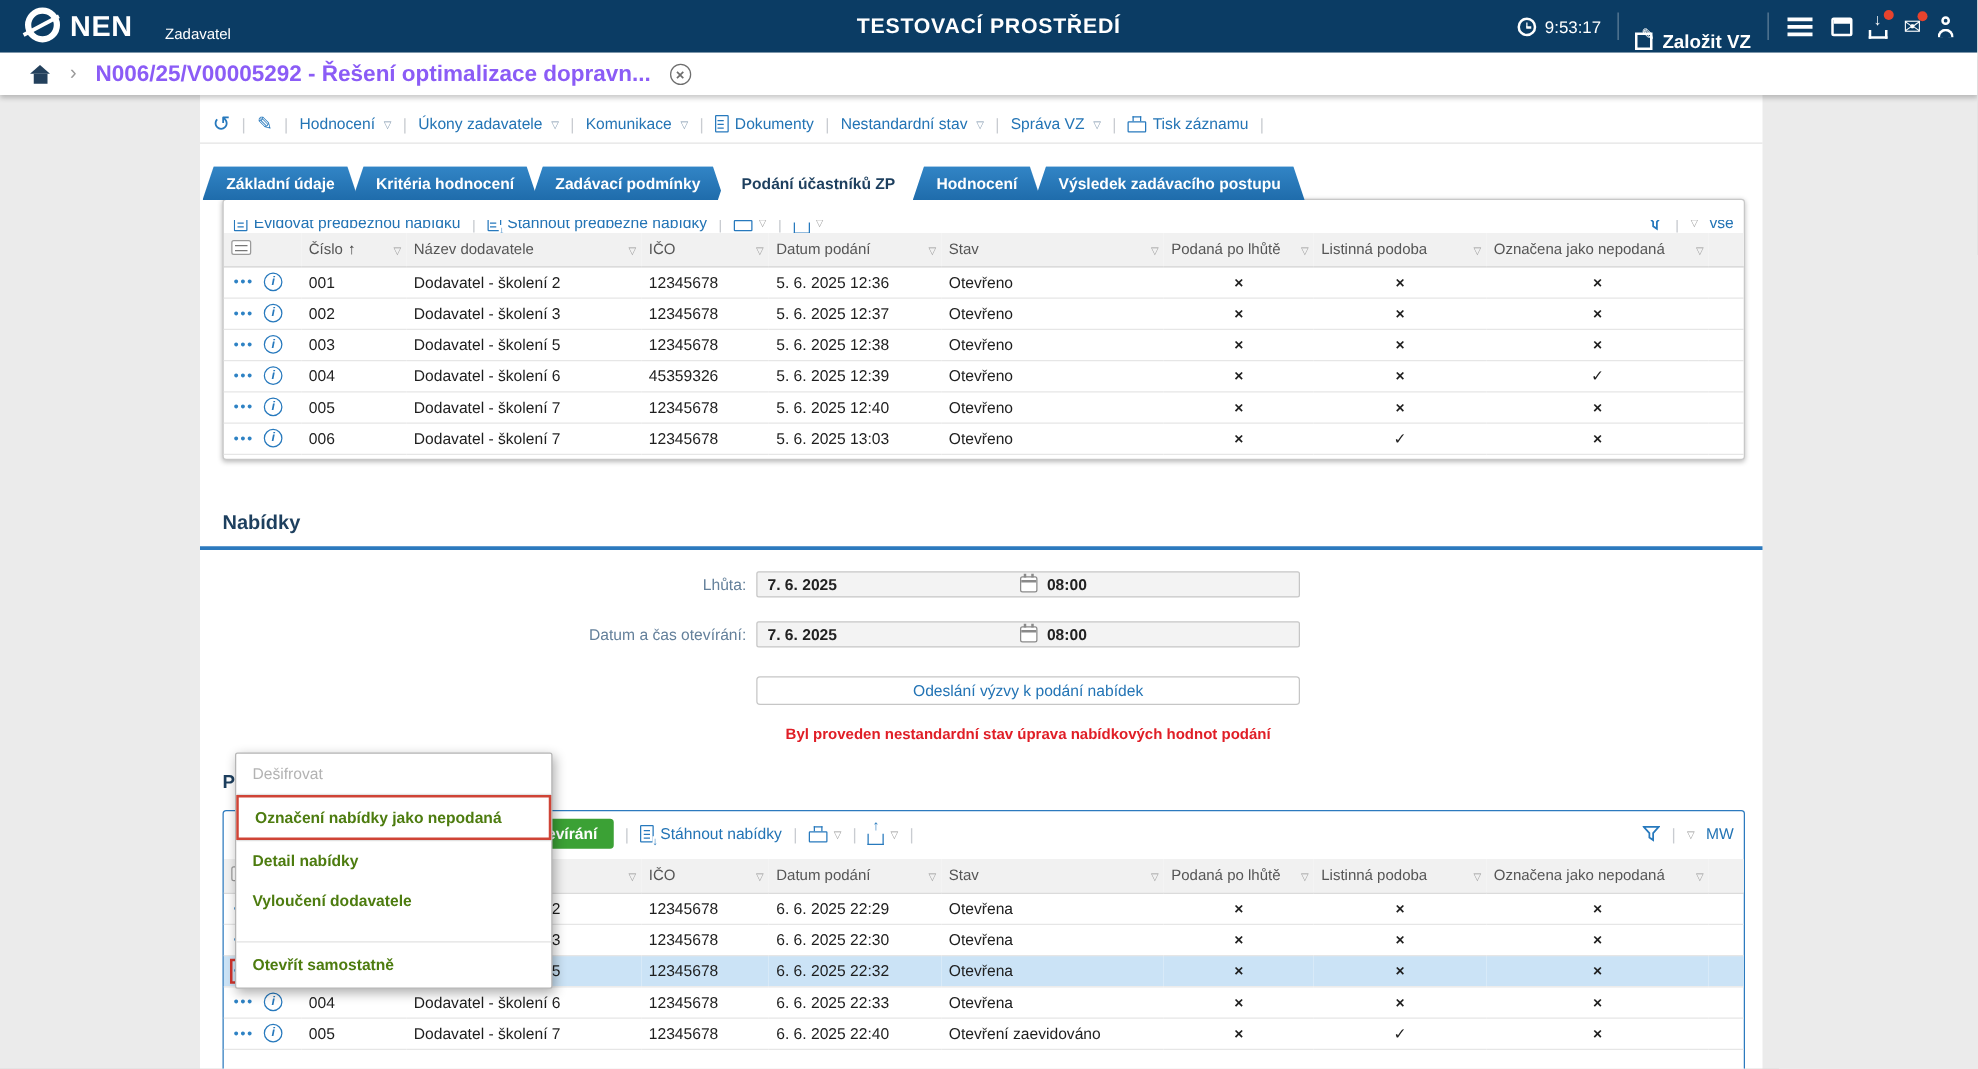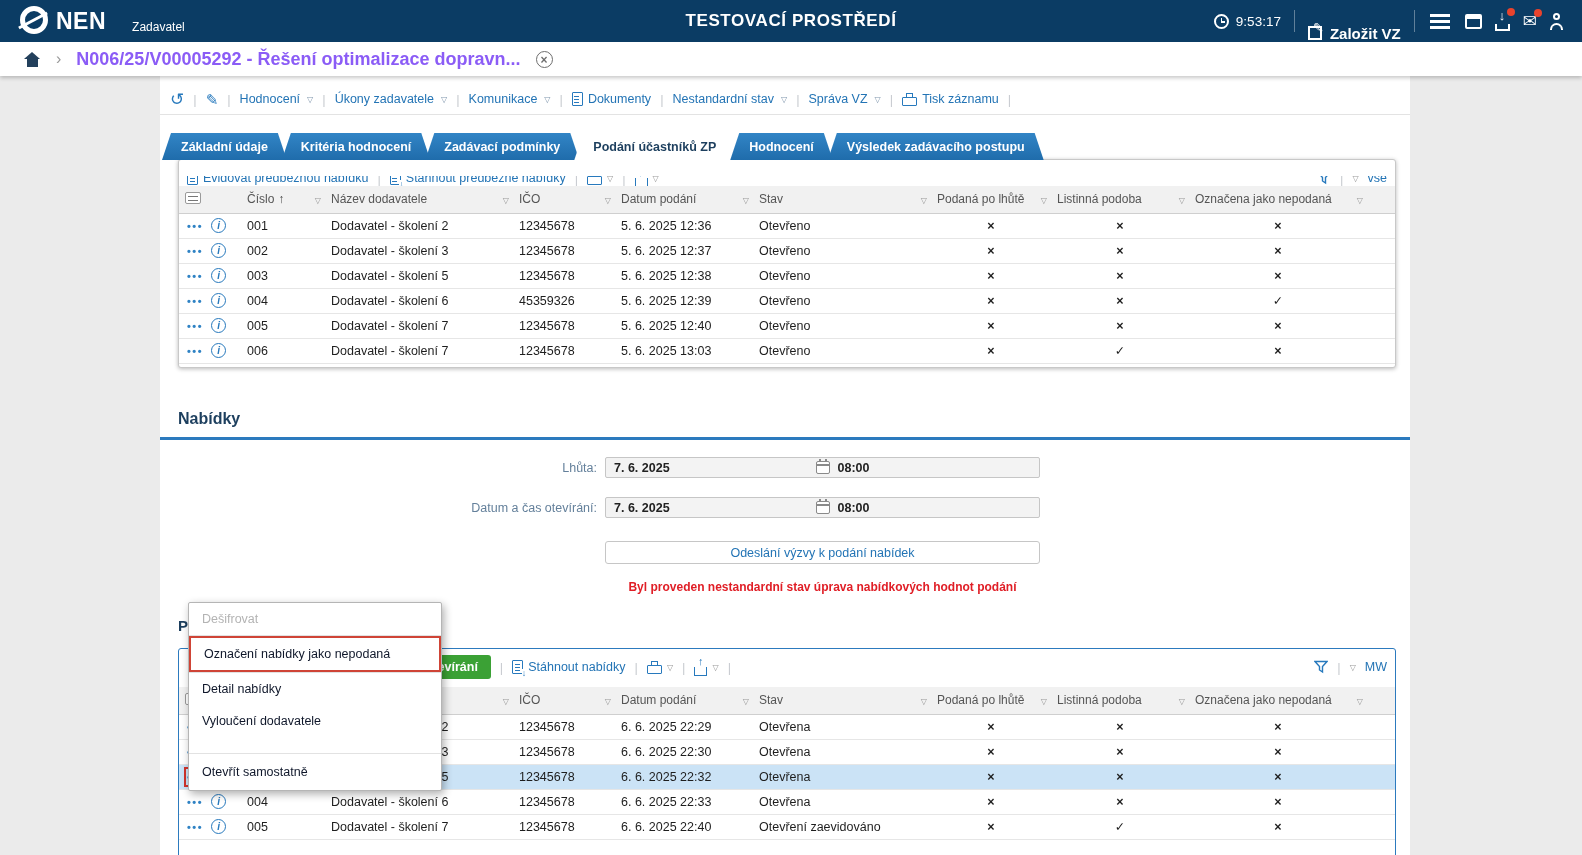--- a/index.html
+++ b/index.html
@@ -112,21 +112,21 @@
 
   
   .section2{position:absolute;left:18px;top:541px;font-size:15px;font-weight:bold;color:#1d3f5e;white-space:nowrap;}
   .t2-card{position:absolute;left:18px;top:572px;width:1218px;height:232px;background:#fff;border:1px solid #2c7abe;border-radius:3px;box-sizing:border-box;}
   .t2-toolbar{position:absolute;top:4px;left:8px;right:8px;height:28px;display:flex;align-items:center;gap:9px;}
   .green-btn{margin-left:182px;background:#3ba135;color:#fff;font-size:12.5px;font-weight:bold;padding:5px 13px;border-radius:3px;border:none;white-space:nowrap;cursor:pointer;}
   .t2-grid{position:absolute;top:38px;left:0;right:0;}
 
   
   .ctx{position:absolute;left:188px;top:602px;width:254px;background:#fff;border:1px solid #b5b5b5;border-radius:2px;box-shadow:2px 3px 9px rgba(0,0,0,.32);z-index:50;box-sizing:border-box;}
-  .ctx-item{height:32px;display:flex;align-items:center;padding-left:13px;font-size:12.5px;font-weight:normal;color:#0f172a;cursor:pointer;box-sizing:border-box;}
+  .ctx-item{height:32px;display:flex;align-items:center;padding-left:13px;font-size:12.5px;font-weight:bold;color:#4d7c0f;cursor:pointer;box-sizing:border-box;}
   .ctx-item.disabled{color:#b3b3b3;font-weight:normal;cursor:default;}
   .ctx-item.highlighted{border:2px solid #cf4436;height:36px;}
   .ctx hr{border:none;border-top:1px solid #e2e2e2;margin:0;}
   .ctx .spacer{height:16px;}
   .funnel-svg{display:inline-block;vertical-align:middle;}
 </style>
 </head>
 <body>
 
 <div class="page">

